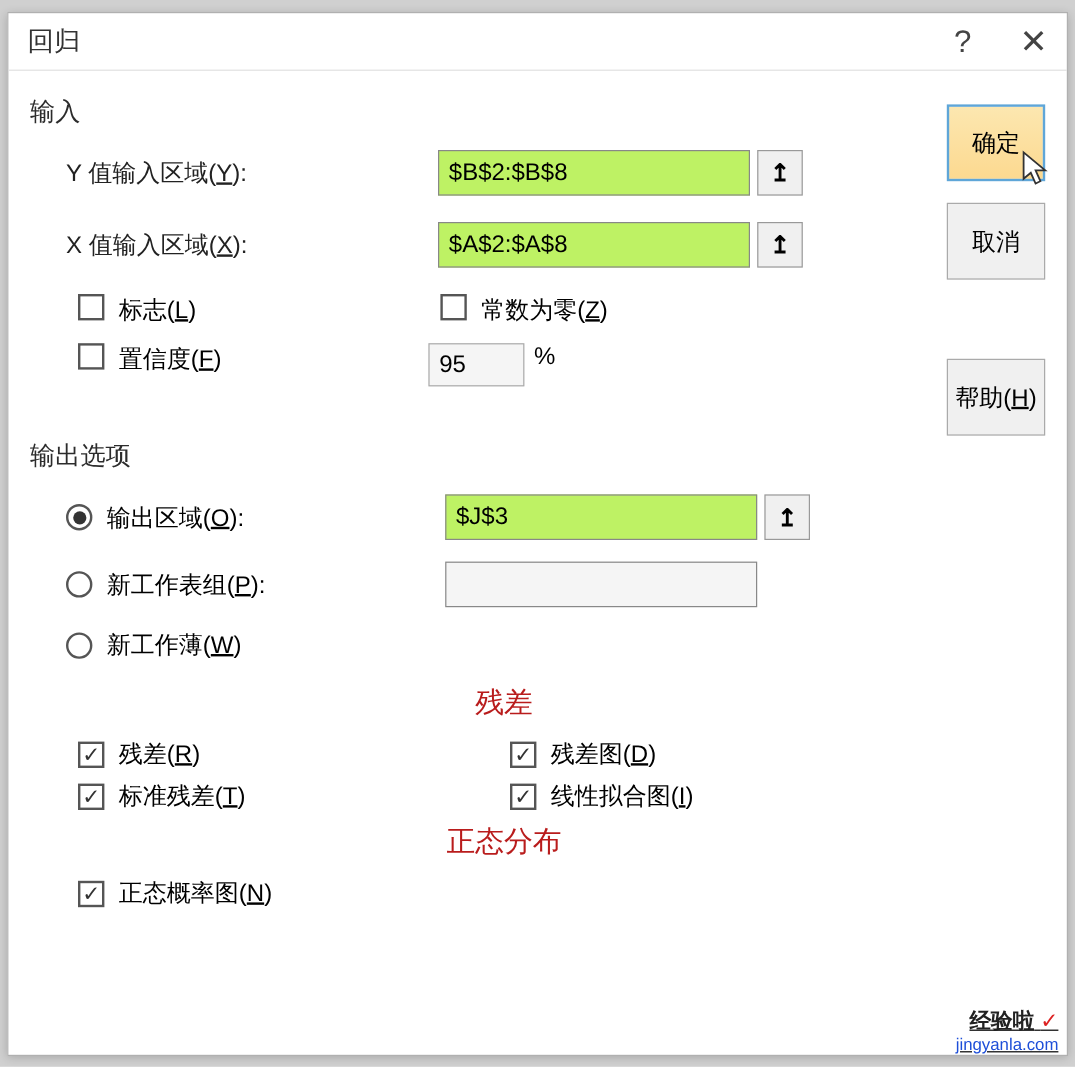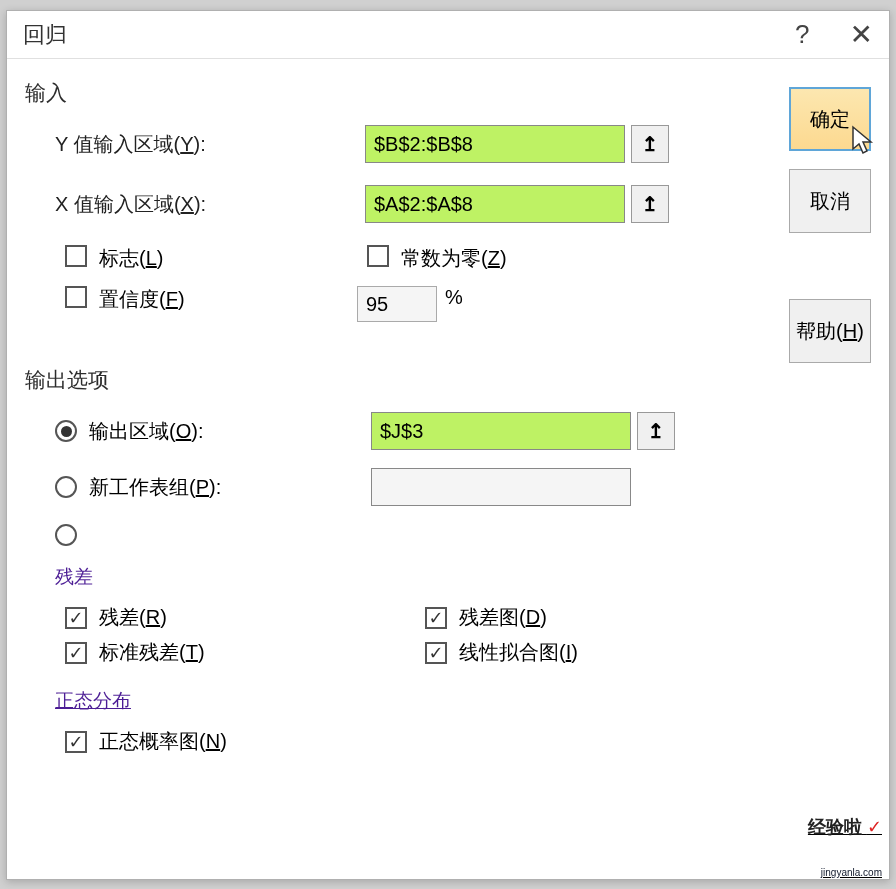--- a/index.html
+++ b/index.html
@@ -201,25 +201,26 @@
       display: flex;
       align-items: center;
       padding-left: 30px;
       margin-bottom: 18px;
     }
     .radio-label {
       width: 310px;
       font-size: 20px;
     }
     .sub-section {
-      font-size: 19px;
+      font-size: 24px;
       padding-left: 30px;
       margin-top: 10px;
       margin-bottom: 14px;
-      color: #4c1d95;
+      color: #b91c1c;
+      text-align: center;
     }
     .two-col {
       display: flex;
       padding-left: 40px;
       margin-bottom: 8px;
     }
     .col {
       width: 360px;
       display: flex;
       align-items: center;
@@ -234,23 +235,22 @@
       text-decoration: underline;
     }
     .wm-top {
       color: #222;
       font-weight: 600;
     }
     .wm-check {
       color: #d22;
     }
     .wm-bottom {
-      color: #0f172a;
-      font-size: 10px;
-      margin-top: 28px;
+      color: #1d4ed8;
+      font-size: 14px;
     }
   </style>
 </head>
 <body>
 
 <div class="dialog">
   <div class="titlebar">
     <span class="titlebar-title">回归</span>
     <span class="titlebar-help">?</span>
     <span class="titlebar-close">✕</span>
@@ -319,20 +319,21 @@
       <div class="radio-row">
         <span class="radio"></span>
         <div class="radio-label" style="width:282px;">新工作表组(<u>P</u>):</div>
         <div class="input-group">
           <input class="text-input" disabled="" style="width: 260px;" value="">
         </div>
       </div>
 
       <div class="radio-row">
         <span class="radio"></span>
+        <div class="radio-label">新工作薄(<u>W</u>)</div>
       </div>
 
       <div class="sub-section">残差</div>
 
       <div class="two-col">
         <div class="col">
           <span class="checkbox checked"></span>
           <span class="cb-label">残差(<u>R</u>)</span>
         </div>
         <div class="col">
@@ -345,21 +346,21 @@
         <div class="col">
           <span class="checkbox checked"></span>
           <span class="cb-label">标准残差(<u>T</u>)</span>
         </div>
         <div class="col">
           <span class="checkbox checked"></span>
           <span class="cb-label">线性拟合图(<u>I</u>)</span>
         </div>
       </div>
 
-      <div class="sub-section" style="margin-top:22px;text-decoration:underline;">正态分布</div>
+      <div class="sub-section" style="margin-top:8px;">正态分布</div>
 
       <div class="two-col">
         <div class="col">
           <span class="checkbox checked"></span>
           <span class="cb-label">正态概率图(<u>N</u>)</span>
         </div>
       </div>
 
     </div>
 

